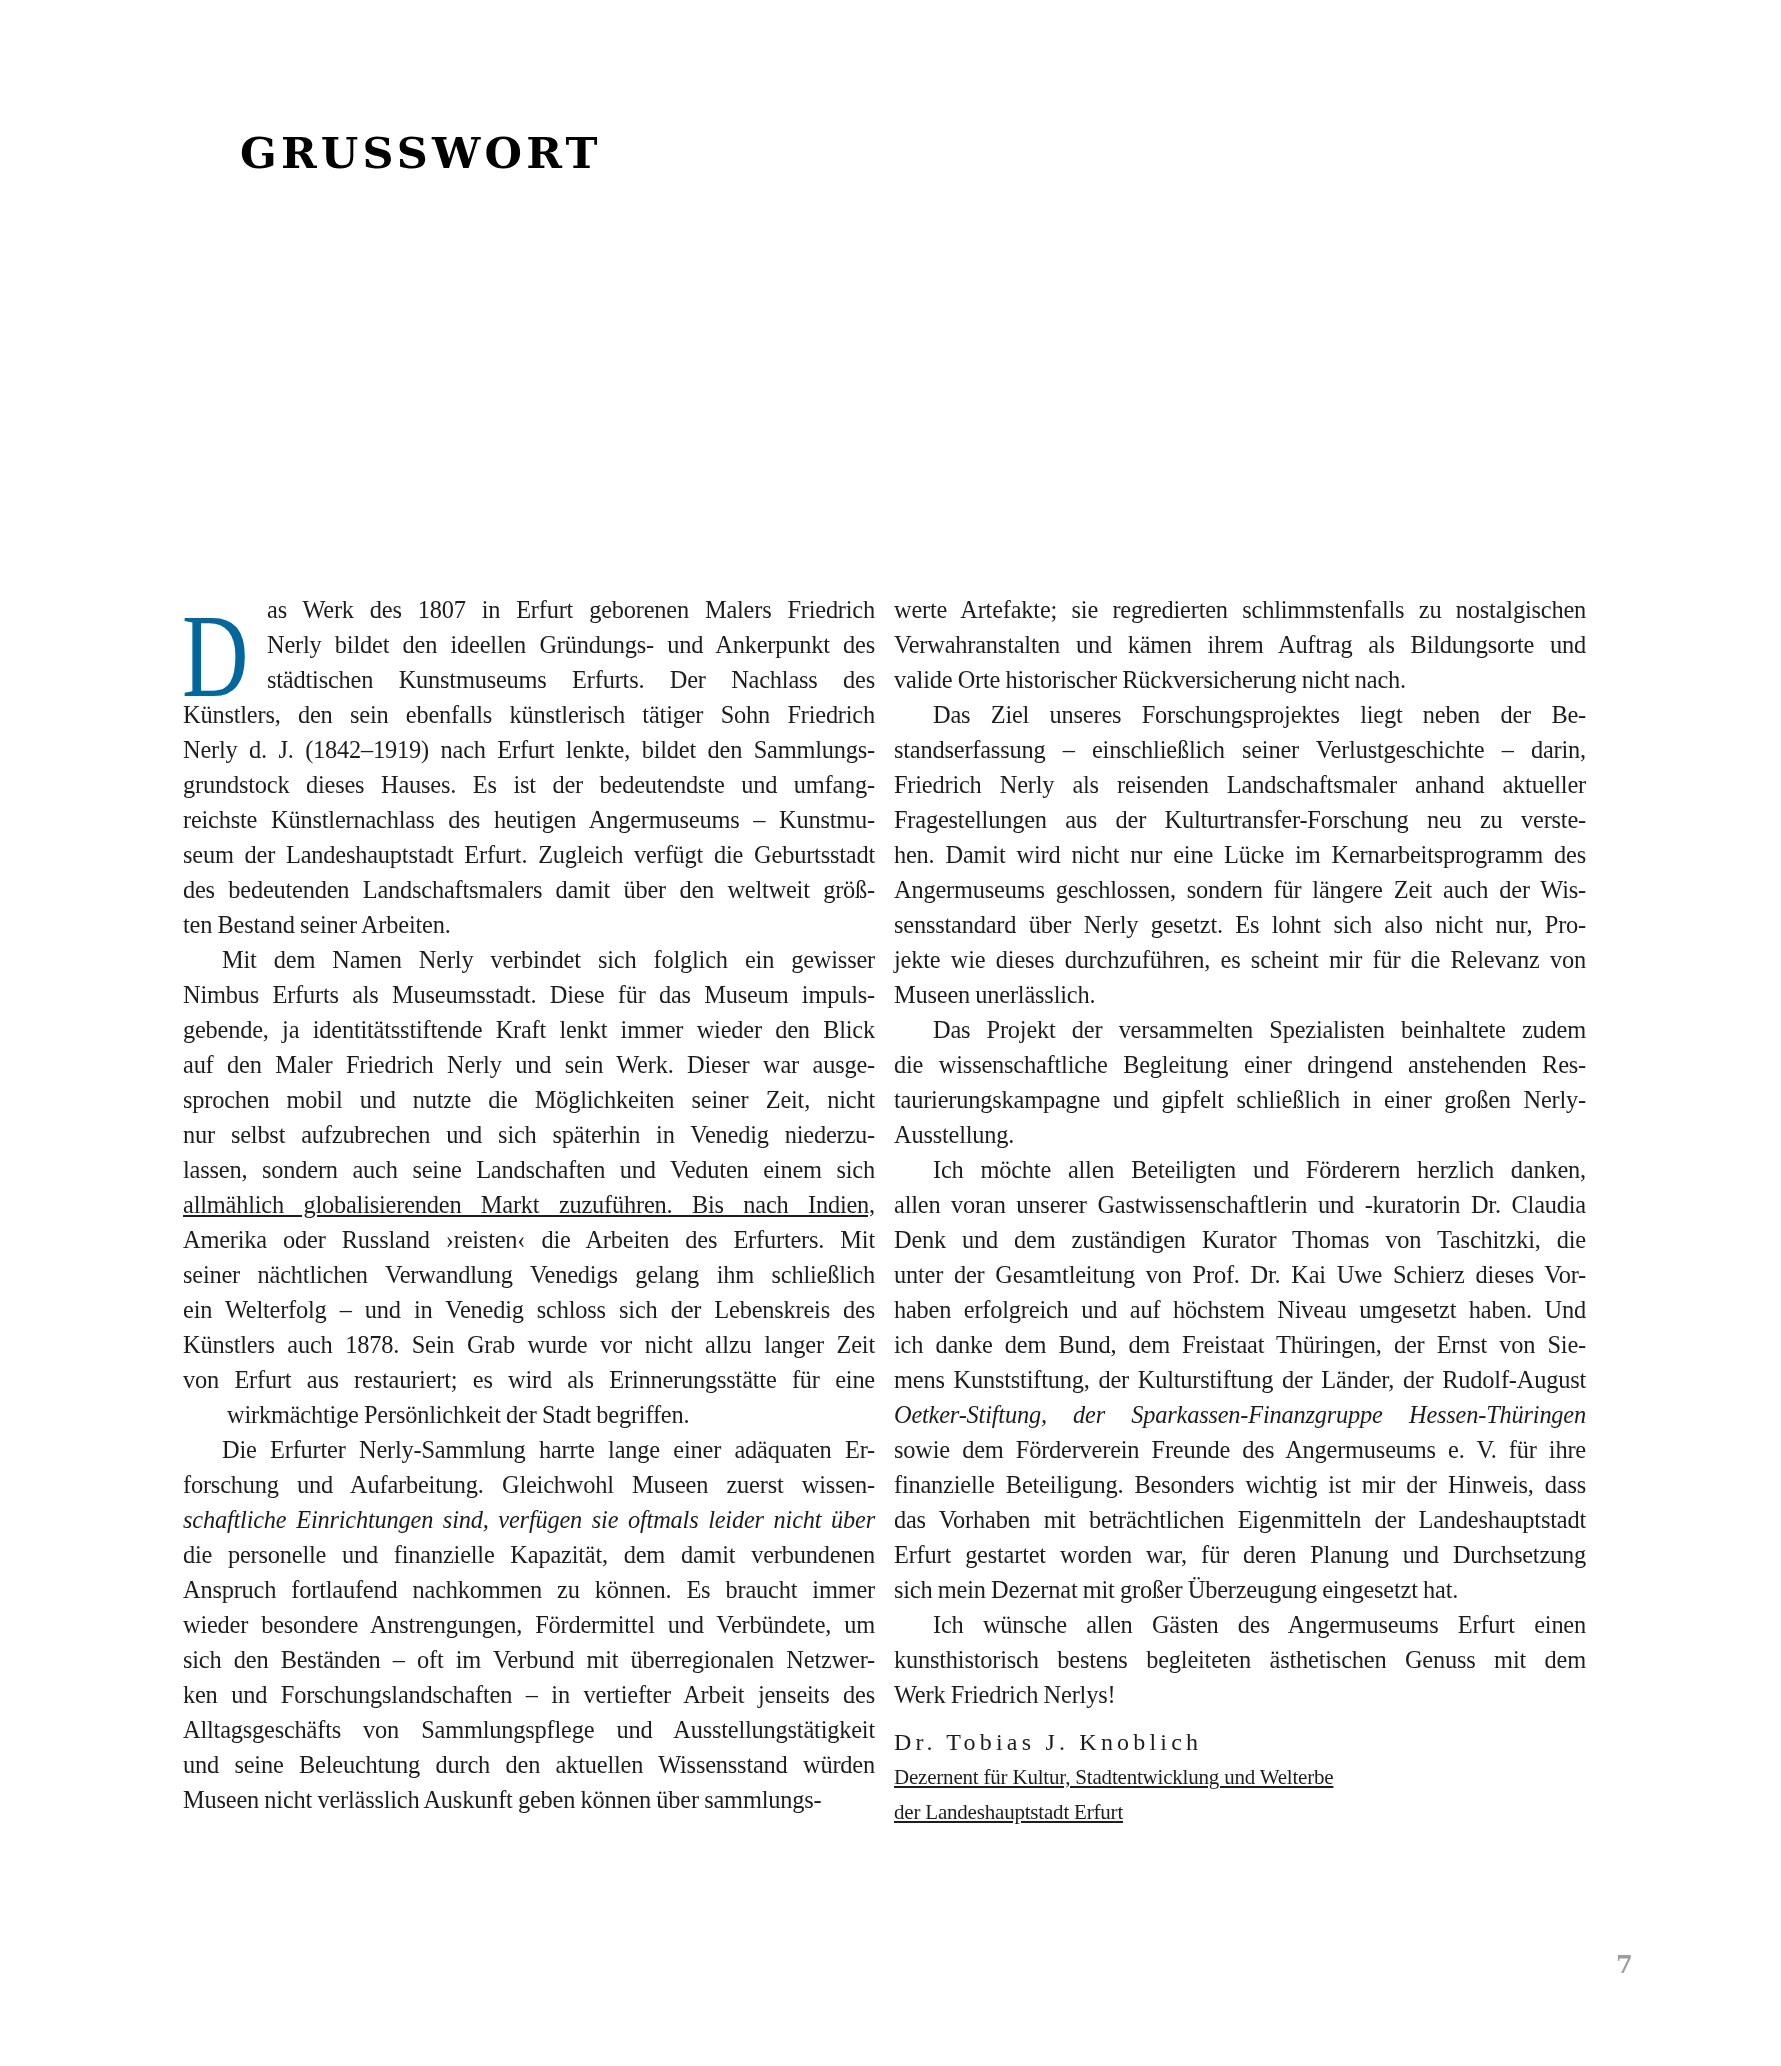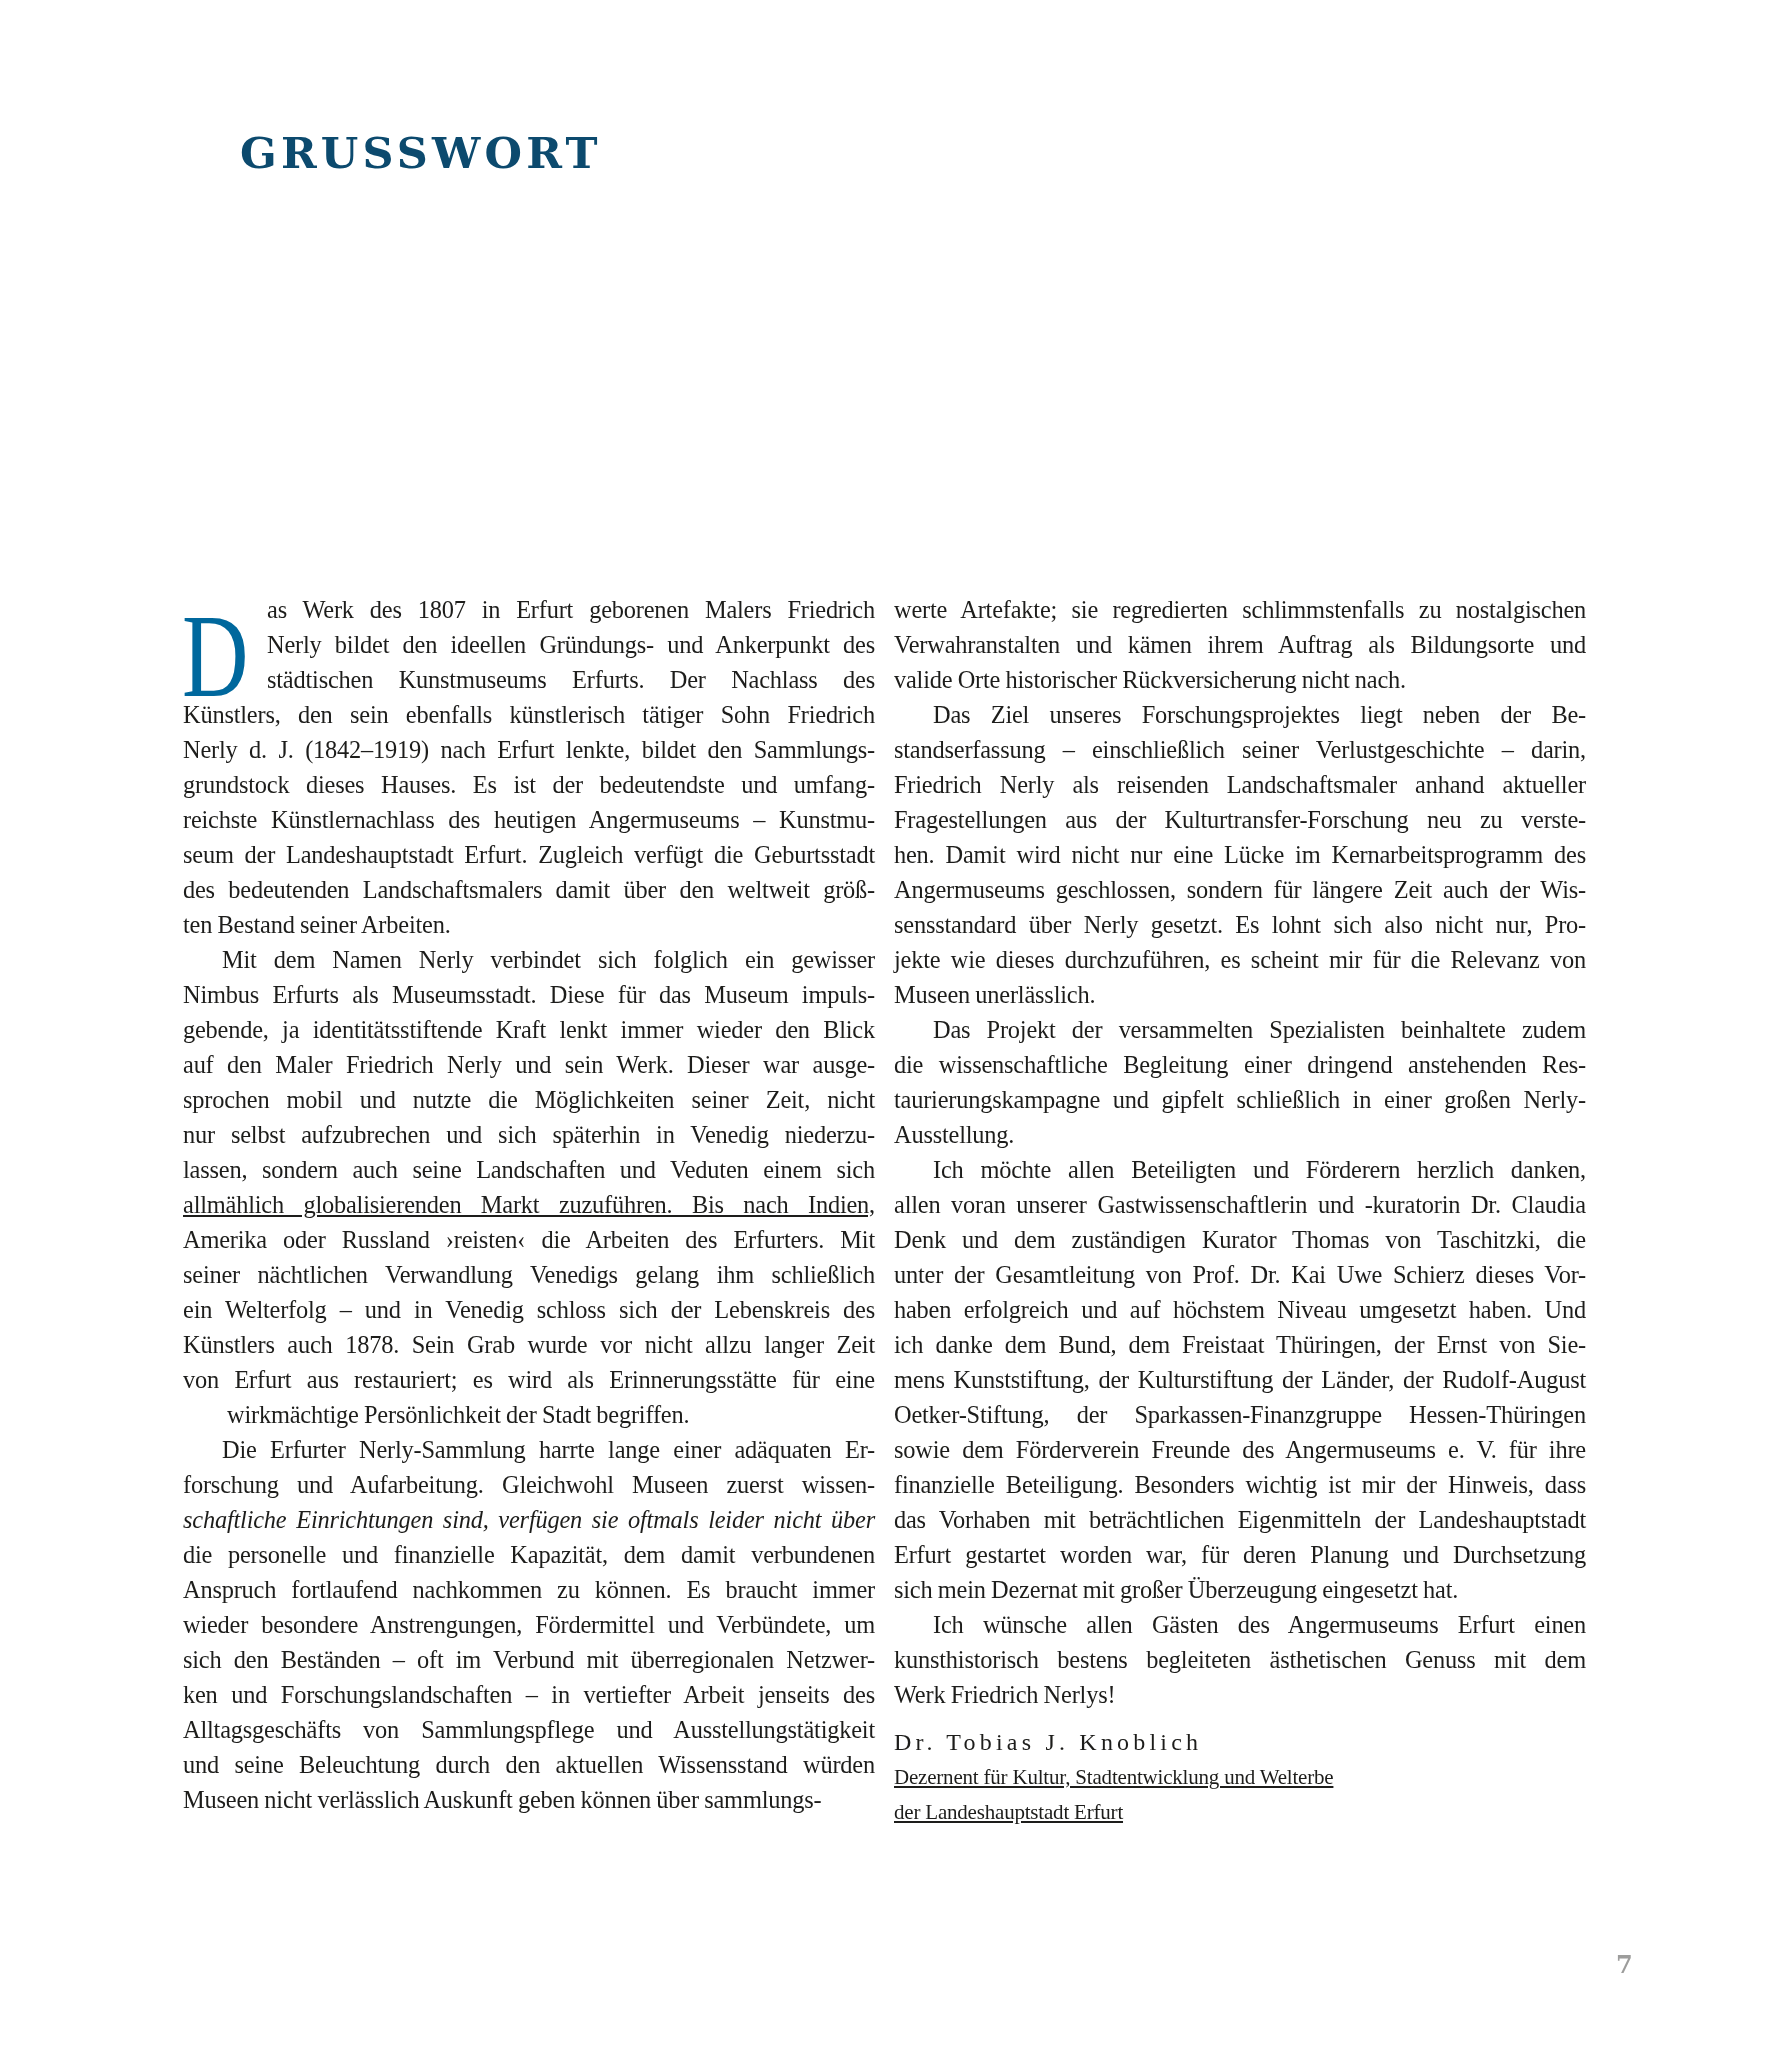--- a/index.html
+++ b/index.html
@@ -1,20 +1,20 @@
 <!DOCTYPE html>
 <html style="font-size:9.7px"><head>
 <meta charset="utf-8">
 <style>
   html, body { margin:0; padding:0; background:#ffffff; }
   body { width:1781px; height:2066px; position:relative; overflow:hidden;
          font-family:"DejaVu Serif", "Liberation Serif", serif; color:#1d1d1b; }
   .title { position:absolute; left:240px; top:132px; margin:0;
            font-family:"DejaVu Serif", serif; font-weight:bold; font-size:43px;
-           letter-spacing:4.2px; color:#0c4a6e; line-height:1; }
+           letter-spacing:4.2px; color:#000000; line-height:1; }
   .col { position:absolute; top:592px; width:692px; }
   .col.left { left:183px; }
   .col.right { left:894px; }
   .line { font-family:"Liberation Serif", serif; font-size:24.4px; line-height:35px;
           height:35px; white-space:nowrap; text-align:justify; text-align-last:justify;
           letter-spacing:-0.2px; word-spacing:-0.6px; transform-origin:left top; }
   .line.last { text-align-last:left; }
   .line.indent { padding-left:39px; }
   .line.drop { padding-left:84px; }
   .dropcap { position:absolute; left:-1.2px; top:6px; font-family:"Liberation Serif", serif;
@@ -104,21 +104,21 @@
         <div class="line last" style="white-space: nowrap;">Ausstellung.</div>
       </div>
       <div>
         <div class="line indent" style="white-space: nowrap;">Ich möchte allen Beteiligten und Förderern herzlich danken,</div>
         <div class="line" style="white-space: nowrap;">allen voran unserer Gastwissenschaftlerin und -kuratorin Dr. Claudia</div>
         <div class="line" style="white-space: nowrap;">Denk und dem zuständigen Kurator Thomas von Taschitzki, die</div>
         <div class="line" style="white-space: nowrap;">unter der Gesamtleitung von Prof. Dr. Kai Uwe Schierz dieses Vor-</div>
         <div class="line" style="white-space: nowrap;">haben erfolgreich und auf höchstem Niveau umgesetzt haben. Und</div>
         <div class="line" style="white-space: nowrap;">ich danke dem Bund, dem Freistaat Thüringen, der Ernst von Sie-</div>
         <div class="line" style="white-space: nowrap;">mens Kunststiftung, der Kulturstiftung der Länder, der Rudolf-August</div>
-        <div class="line" style="white-space: nowrap;">Oetker-Stiftung, der Sparkassen-Finanzgruppe Hessen-Thüringen</div>
+        <div class="line" style="white-space: nowrap; font-style: italic;">Oetker-Stiftung, der Sparkassen-Finanzgruppe Hessen-Thüringen</div>
         <div class="line" style="white-space: nowrap;">sowie dem Förderverein Freunde des Angermuseums e. V. für ihre</div>
         <div class="line" style="white-space: nowrap;">finanzielle Beteiligung. Besonders wichtig ist mir der Hinweis, dass</div>
         <div class="line" style="white-space: nowrap;">das Vorhaben mit beträchtlichen Eigenmitteln der Landeshauptstadt</div>
         <div class="line" style="white-space: nowrap;">Erfurt gestartet worden war, für deren Planung und Durchsetzung</div>
         <div class="line last" style="white-space: nowrap;">sich mein Dezernat mit großer Überzeugung eingesetzt hat.</div>
       </div>
       <div>
         <div class="line indent" style="white-space: nowrap;">Ich wünsche allen Gästen des Angermuseums Erfurt einen</div>
         <div class="line" style="white-space: nowrap;">kunsthistorisch bestens begleiteten ästhetischen Genuss mit dem</div>
         <div class="line last" style="white-space: nowrap;">Werk Friedrich Nerlys!</div>

